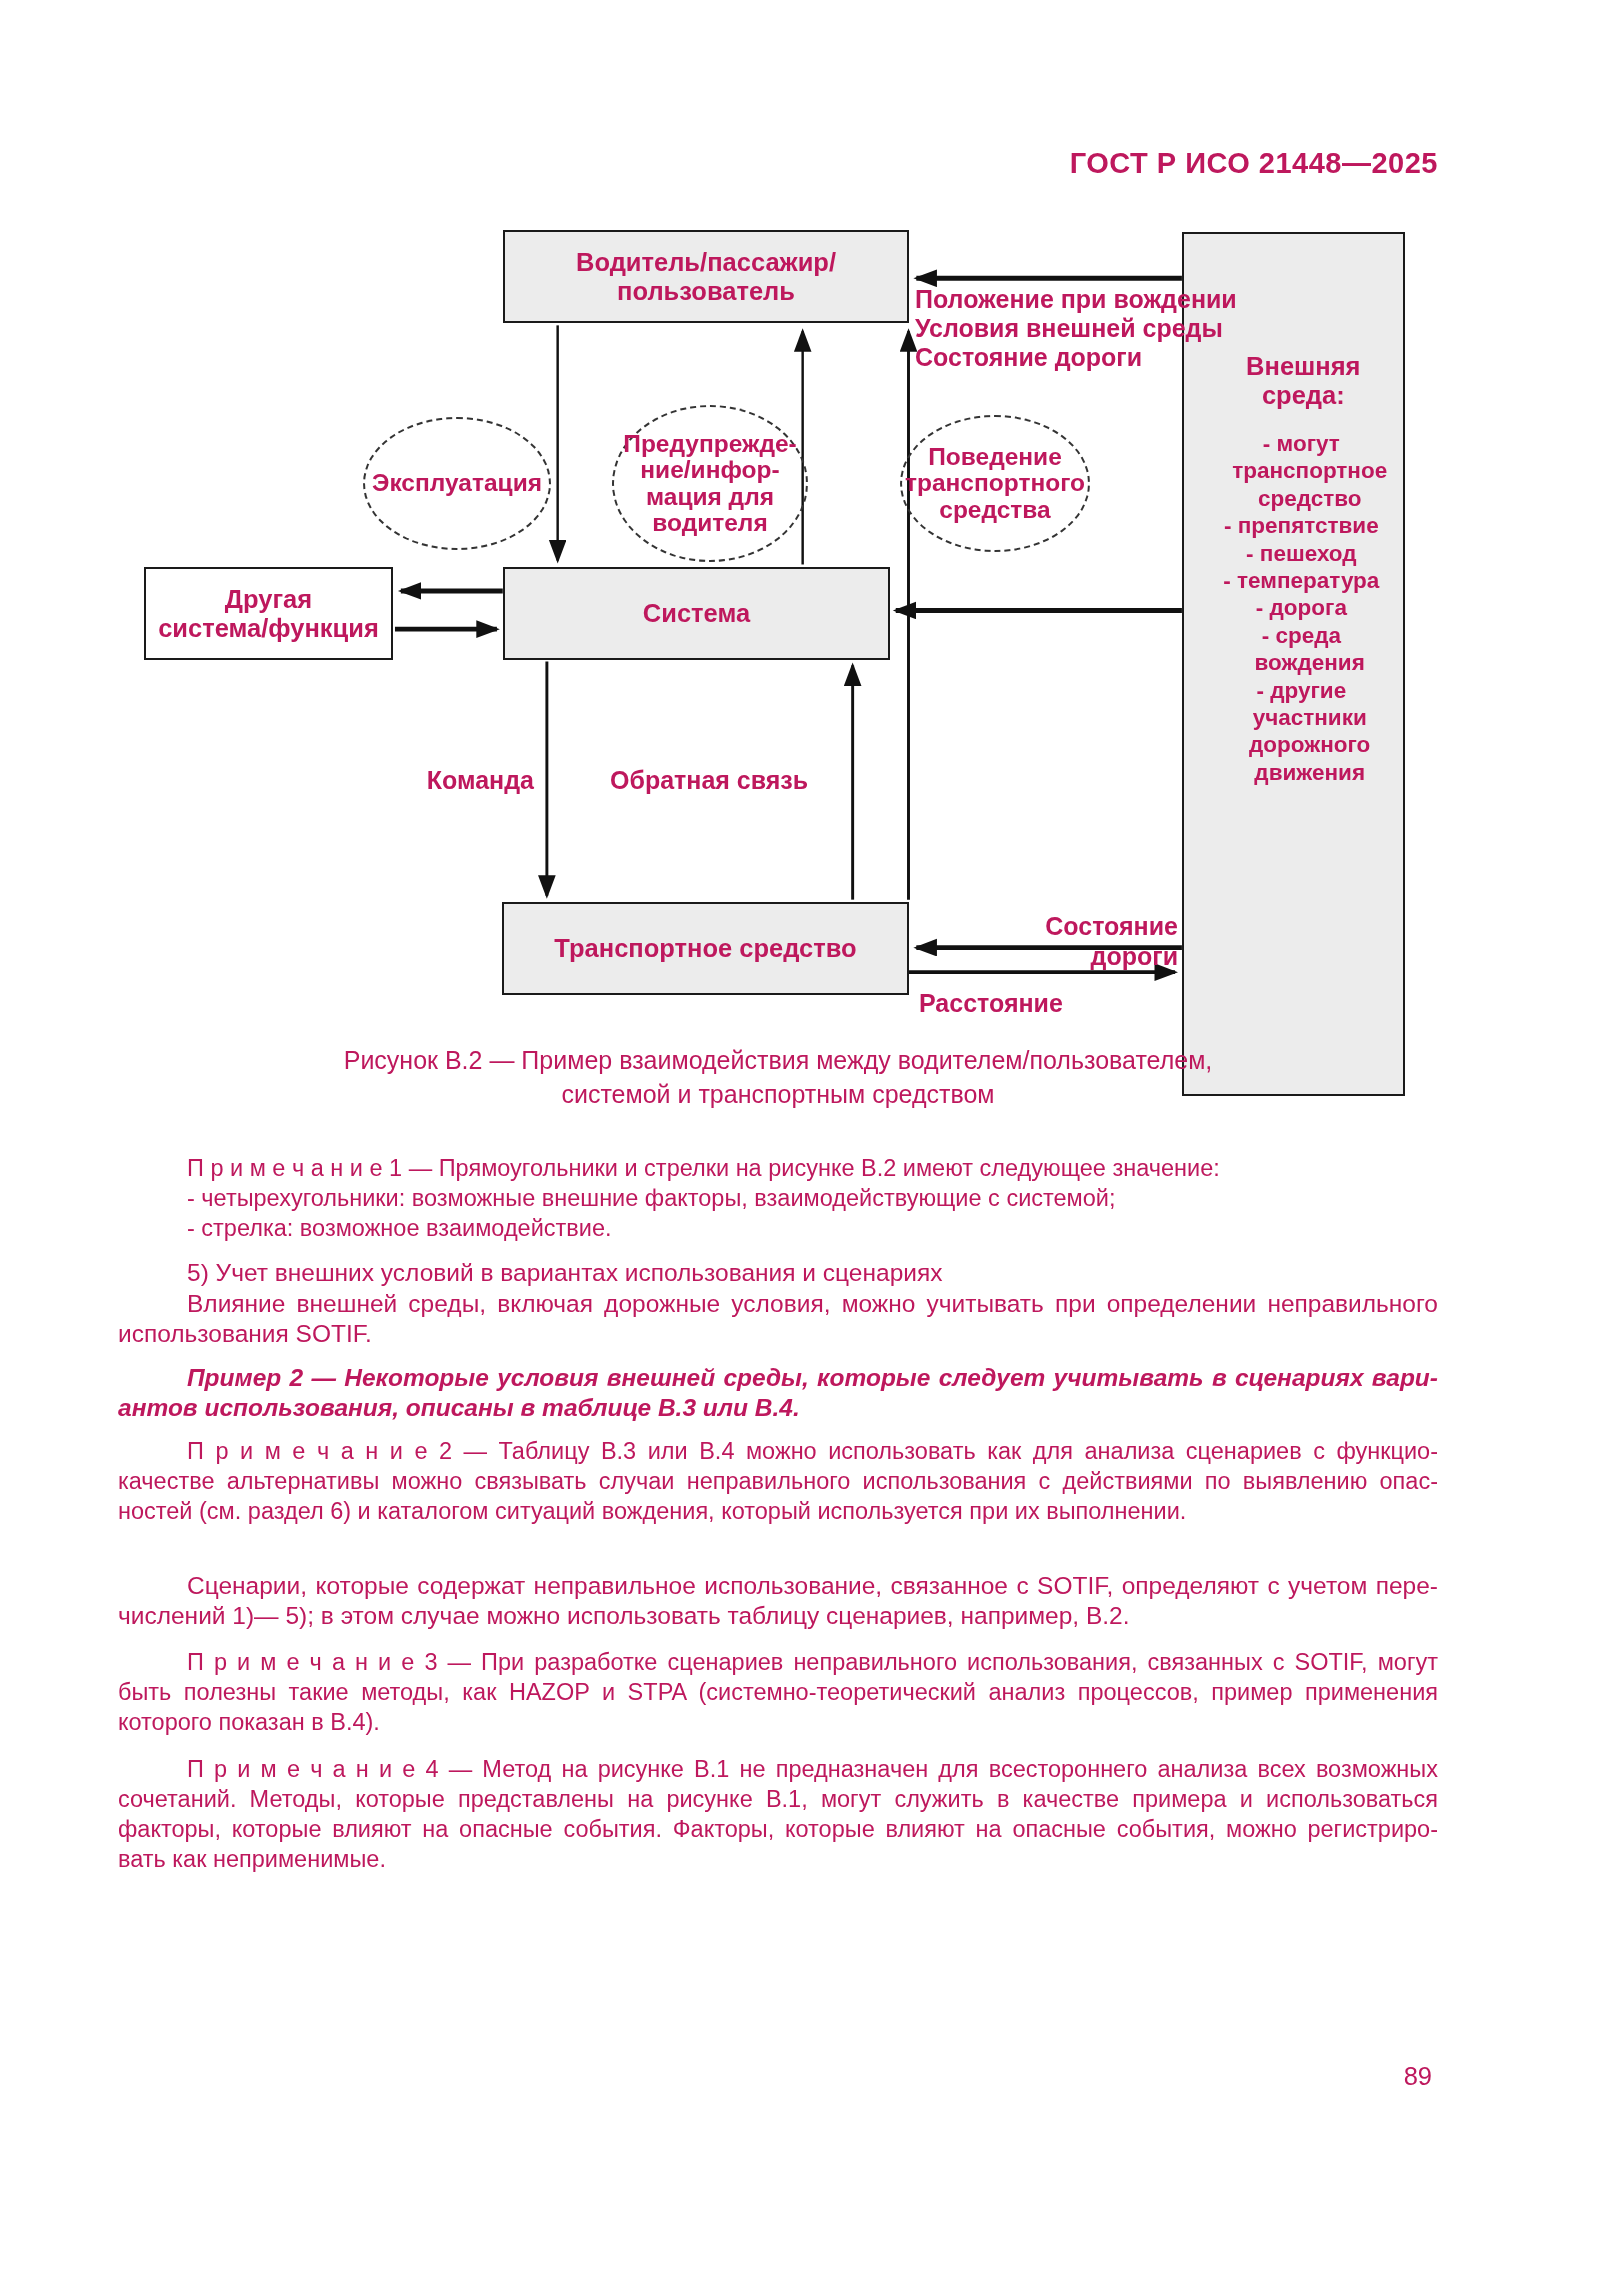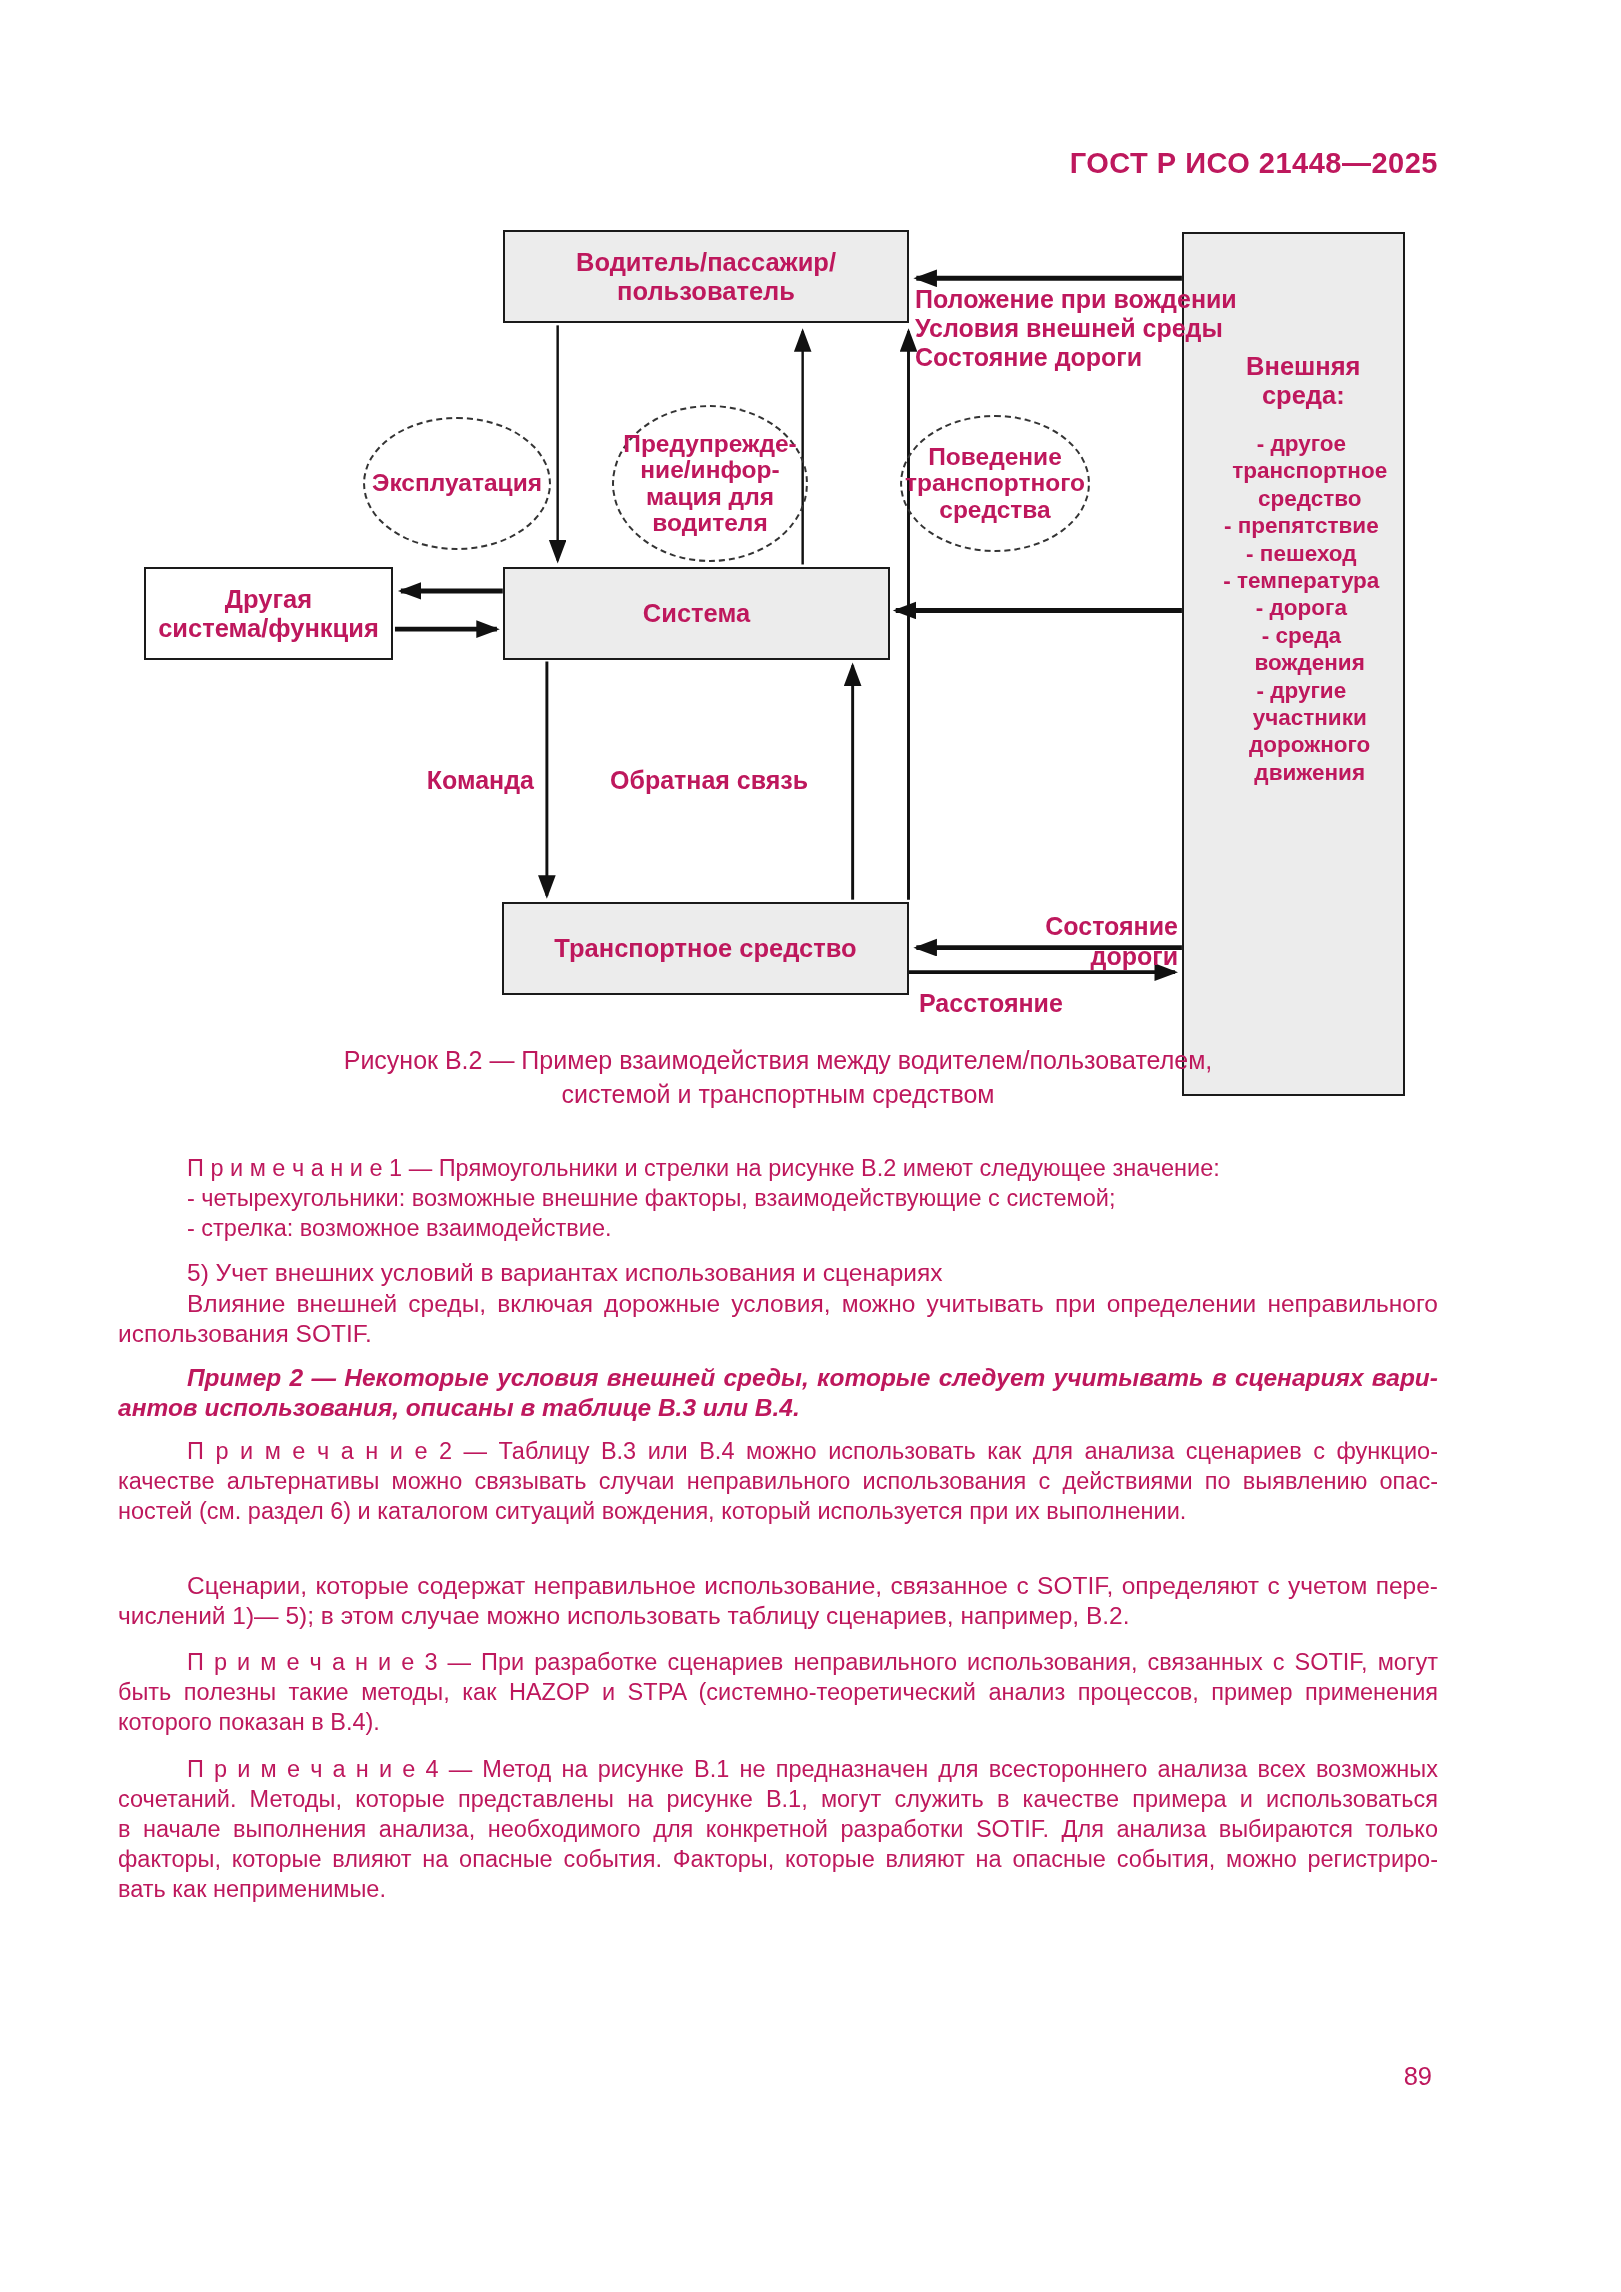--- a/index.html
+++ b/index.html
@@ -78,21 +78,21 @@
 
     <div class="fbox white" style="left:144px; top:567px; width:249px; height:93px;">Другая
 система/функция</div>
 
     <div class="fbox" style="left:503px; top:567px; width:387px; height:93px;">Система</div>
 
     <div class="fbox" style="left:502px; top:902px; width:407px; height:93px;">Транспортное средство</div>
 
     <div class="fbox" style="left:1182px; top:232px; width:223px; height:864px; display:block;">
       <div class="env-title">Внешняя среда:</div>
-      <div class="env-list"><div class="env-item">- другое транспортное средство</div><div class="env-item">- препятствие</div><div class="env-item">- пешеход</div><div class="env-item">- температура</div><div class="env-item">- дорога</div><div class="env-item">- среда вождения</div><div class="env-item">- другие участники дорожного движения</div></div>
+      <div class="env-list"><div class="env-item">- могут транспортное средство</div><div class="env-item">- препятствие</div><div class="env-item">- пешеход</div><div class="env-item">- температура</div><div class="env-item">- дорога</div><div class="env-item">- среда вождения</div><div class="env-item">- другие участники дорожного движения</div></div>
     </div>
 
     <div class="ellipse" style="left:363px; top:417px; width:188px; height:133px;">Эксплуатация</div>
 
     <div class="ellipse" style="left:612px; top:405px; width:196px; height:157px;">Предупрежде-
 ние/инфор-
 мация для
 водителя</div>
 
     <div class="ellipse" style="left:900px; top:415px; width:190px; height:137px;">Поведение
@@ -150,21 +150,20 @@
 
   <div class="tb note" style="top:1647px;">
     <div class="ln ind j">П р и м е ч а н и е   3 — При разработке сценариев неправильного использования, связанных с SOTIF, могут</div>
     <div class="ln j">быть полезны такие методы, как HAZOP и STPA (системно-теоретический анализ процессов, пример применения</div>
     <div class="ln">которого показан в В.4).</div>
   </div>
 
   <div class="tb note" style="top:1754px;">
     <div class="ln ind j">П р и м е ч а н и е   4 — Метод на рисунке В.1 не предназначен для всестороннего анализа всех возможных</div>
     <div class="ln j">сочетаний. Методы, которые представлены на рисунке В.1, могут служить в качестве примера и использоваться</div>
-    <div class="ln j">в начале выполнения анализа, необходимого для конкретной разработки SOTIF. Для анализа выбираются только</div>
     <div class="ln j">факторы, которые влияют на опасные события. Факторы, которые влияют на опасные события, можно регистриро-</div>
     <div class="ln">вать как неприменимые.</div>
   </div>
 
   <div class="page-num">89</div>
 
 </div>
 
 
 </body></html>

